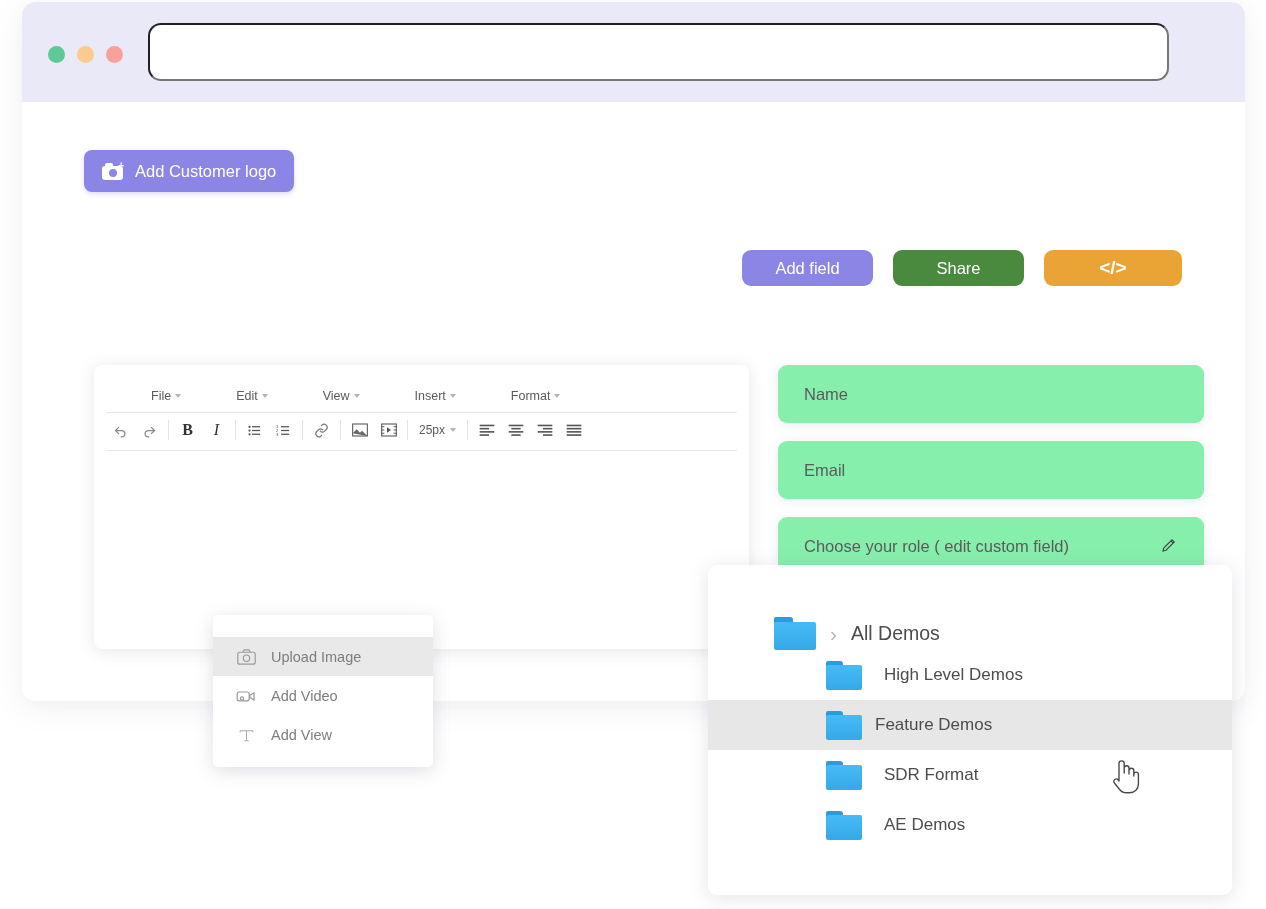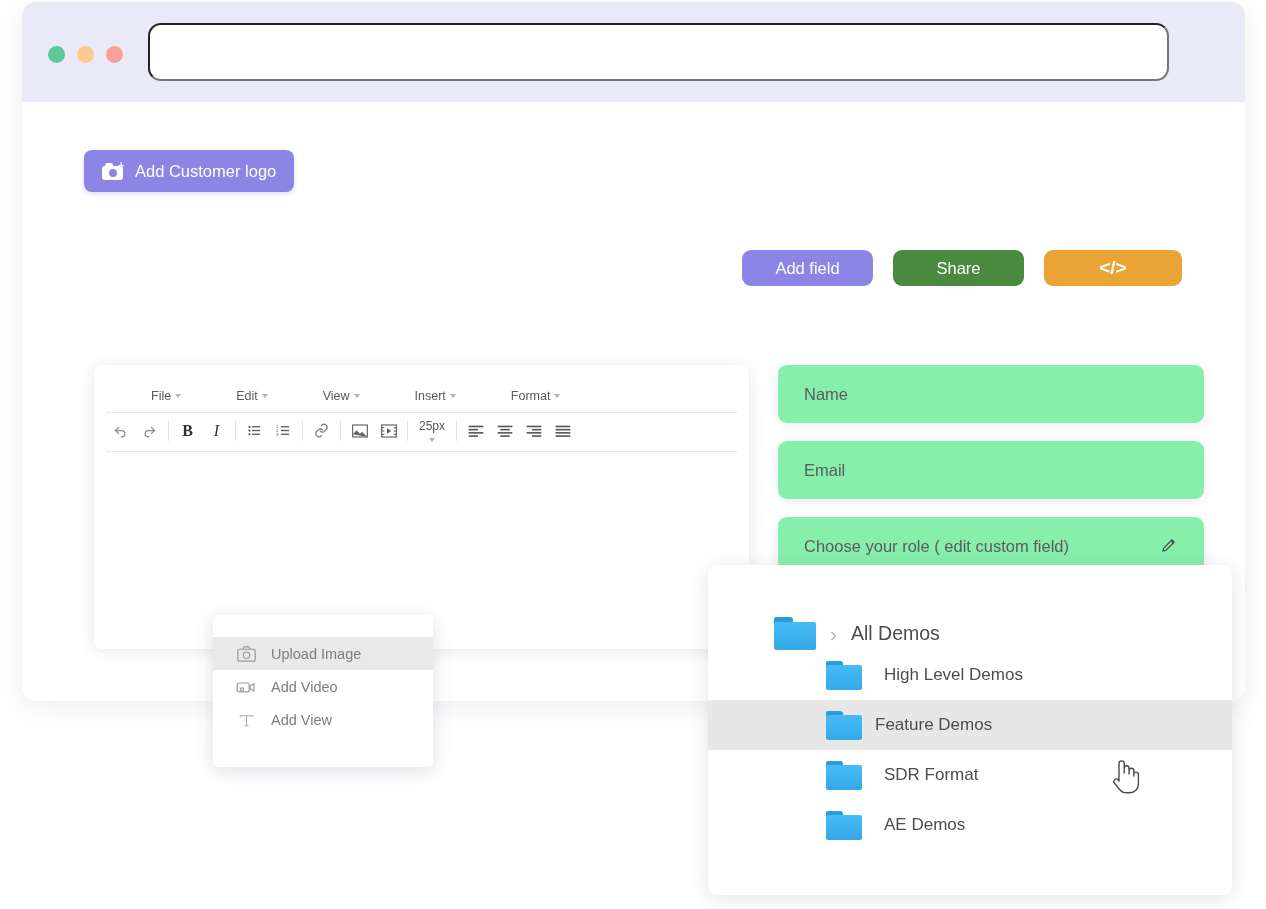--- a/index.html
+++ b/index.html
@@ -107,36 +107,36 @@
            border-right: 3.5px solid transparent; border-top: 4px solid #b3b3b3; }
   .tb-divider { height: 1px; background: #e6e6e6; margin: 2px 12px 0 12px; }
   .toolbar { display: flex; align-items: center; padding: 4px 12px; gap: 0; }
   .tb-btn {
     width: 29px; height: 26px; display: flex; align-items: center;
     justify-content: center; cursor: pointer; color: #555; font-size: 14px;
   }
   .tb-sep { width: 1px; height: 20px; background: #e3e3e3; margin: 0 4px; }
   .tb-size {
     display: flex; align-items: center; gap: 5px; font-size: 12px;
-    color: #5a5a5a; padding: 2px 7px; cursor: pointer; flex-direction: column;
+    color: #5a5a5a; padding: 2px 7px; cursor: pointer;
   }
   .tb-bottom { height: 1px; background: #e6e6e6; margin: 3px 12px 0 12px; }
   .editor-canvas { height: 180px; background: #ffffff; cursor: text; }
 
   
   .popup {
     position: absolute; left: 191px; top: 513px;
     width: 220px; height: 152px;
     background: #ffffff; border-radius: 5px;
     box-shadow: 0 4px 18px rgba(110,110,140,0.22);
     overflow: hidden; padding-top: 22px;
   }
   .popup-row {
     display: flex; align-items: center; gap: 14px;
-    height: 33px; padding: 0 22px; cursor: pointer;
+    height: 39px; padding: 0 22px; cursor: pointer;
     font-size: 14.5px; color: #7d7d7d;
   }
   .popup-row.active { background: #e9e9e9; }
   .pm-icon { width: 22px; display: flex; justify-content: center; color: #9a9a9a; }
 
   
   .fields { position: absolute; left: 756px; top: 263px; width: 426px; }
   .field {
     position: relative; height: 58px; background: #86efac;
     border-radius: 9px; margin-bottom: 18px;

